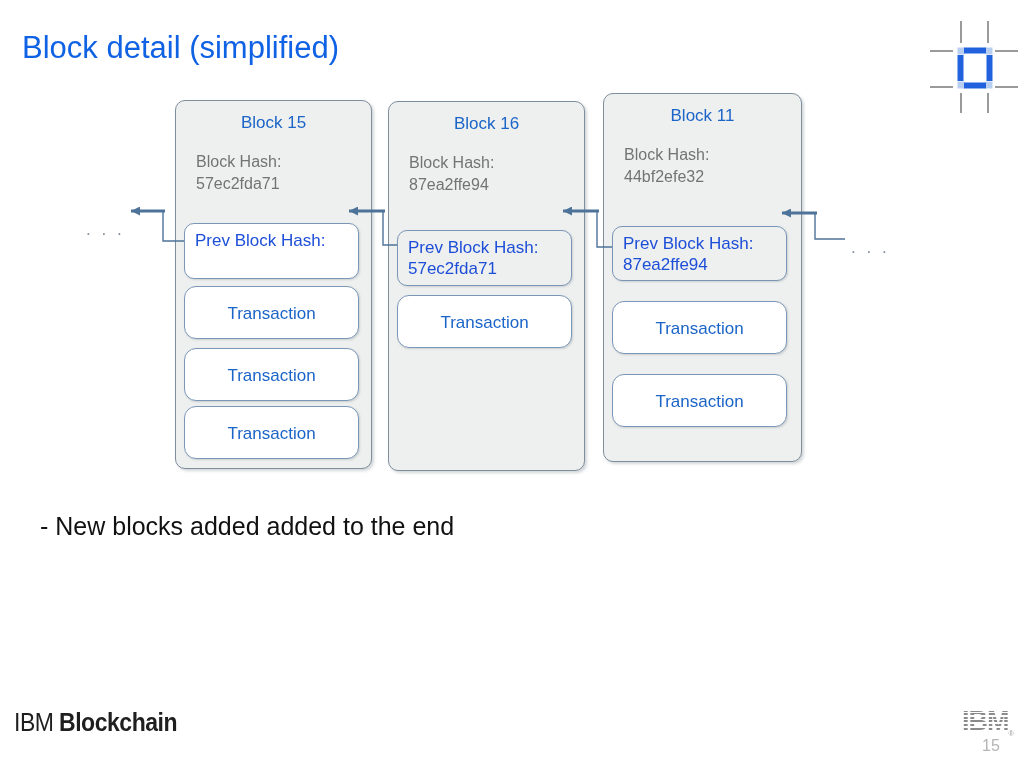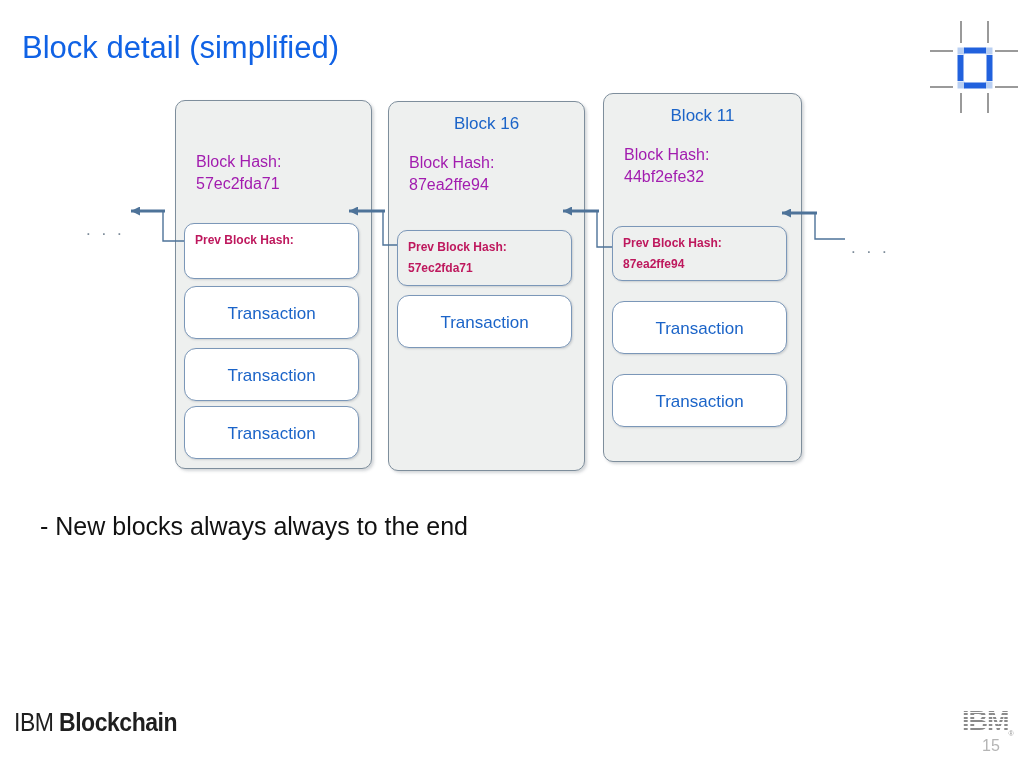--- a/index.html
+++ b/index.html
@@ -25,30 +25,30 @@
   }
   .block-15 { left:175px; top:100px; width:195px; height:367px; }
   .block-16 { left:388px; top:92px;  width:195px; height:368px;margin-top:9px; }
   .block-17 { left:603px; top:93px;  width:197px; height:367px; }
 
   .block-title {
     position:absolute; left:0; right:0; top:12px; text-align:center;
     color:#1b64c8; font-size:17px;
   }
   .hash {
-    position:absolute; left:20px; top:50px; color:#a21caf;
+    position:absolute; left:20px; top:50px; color:#737373;
     font-size:16px; line-height:22px;
   }
   .inner-box {
     position:absolute; left:8px; width:175px;
     border:1px solid #7b97b8; border-radius:10px;
     box-shadow:1px 1px 2px rgba(110,120,130,0.28);
     background:#eef0ef;
   }
-  .prev-box { padding:6px 0 0 10px; font-size:12px; line-height:21px; color:#be185d; box-sizing:border-box;font-weight:bold; }
+  .prev-box { padding:6px 0 0 10px; font-size:17px; line-height:21px; color:#1d4ed8; box-sizing:border-box; }
   .prev-white { background:#ffffff; }
   .b15-prev { top:122px; height:56px; }
   .b16-prev { top:128px; height:56px; }
   .b17-prev { top:132px; height:55px; }
 
   .txn {
     position:absolute; left:8px; width:175px; height:53px;
     background:#ffffff; border:1px solid #7b97b8; border-radius:12px;
     box-shadow:1px 1px 2px rgba(110,120,130,0.28);
     color:#1b64c8; font-size:17px; text-align:center; line-height:53px;
@@ -125,20 +125,21 @@
     </g>
     <g stroke="#2161dd" stroke-width="6">
       <line x1="39" y1="38.5" x2="61" y2="38.5"></line>
       <line x1="39" y1="73.5" x2="61" y2="73.5"></line>
       <line x1="35.5" y1="43" x2="35.5" y2="69"></line>
       <line x1="64.5" y1="43" x2="64.5" y2="69"></line>
     </g>
   </svg>
 
   <div class="block block-15">
+    <div class="block-title">Block 15</div>
     <div class="hash">
       <div>Block Hash:</div>
       <div>57ec2fda71</div>
     </div>
     <div class="inner-box prev-box prev-white b15-prev">
       <div>Prev Block Hash:</div>
     </div>
     <div class="txn b15-t1">Transaction</div>
     <div class="txn b15-t2">Transaction</div>
     <div class="txn b15-t3">Transaction</div>
@@ -188,21 +189,21 @@
       <line stroke-width="3" x1="599" y1="211" x2="563" y2="211" marker-end="url(#arrw)"></line>
 
       <path stroke-width="1.4" d="M845,239 L815,239 L815,213"></path>
       <line stroke-width="3" x1="817" y1="213" x2="782" y2="213" marker-end="url(#arrw)"></line>
     </g>
   </svg>
 
   <div class="ellipsis ellipsis-left">. . .</div>
   <div class="ellipsis ellipsis-right">. . .</div>
 
-  <div class="bullet">- New blocks always always to the end</div>
+  <div class="bullet">- New blocks added added to the end</div>
 
   <div class="brand">
     <span class="brand-ibm">IBM</span><span class="brand-product">Blockchain</span>
   </div>
 
   <div class="ibm-logo-wrap">
     <span class="ibm-bars">IBM</span><span class="reg">®</span>
   </div>
 
   <div class="page-number">15</div>

